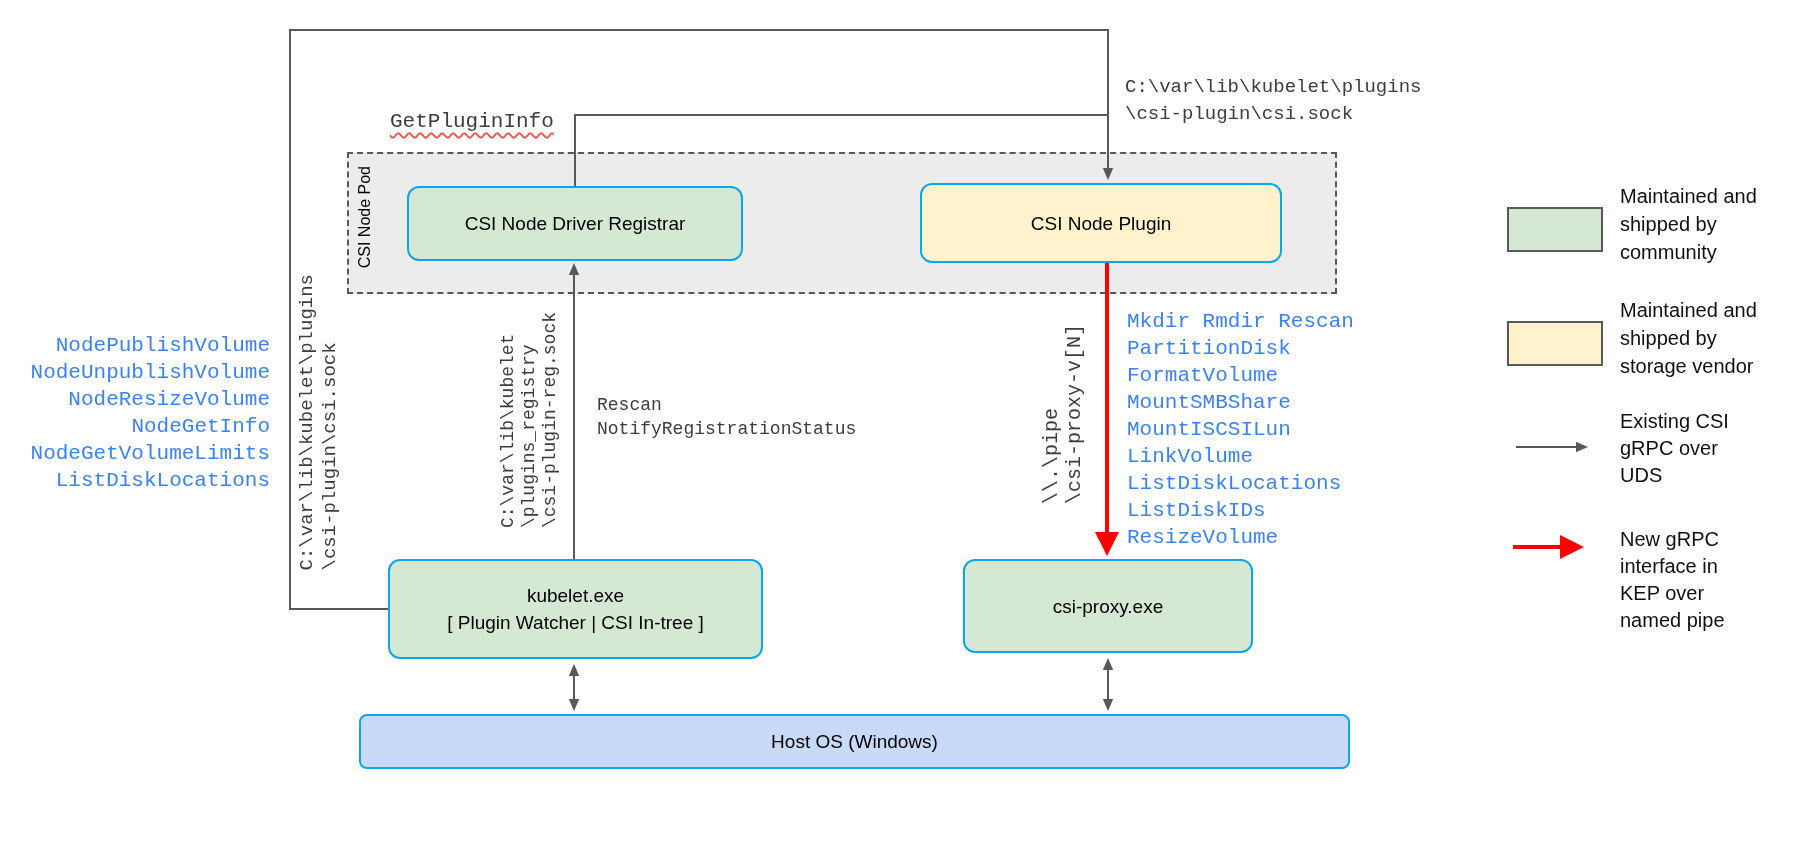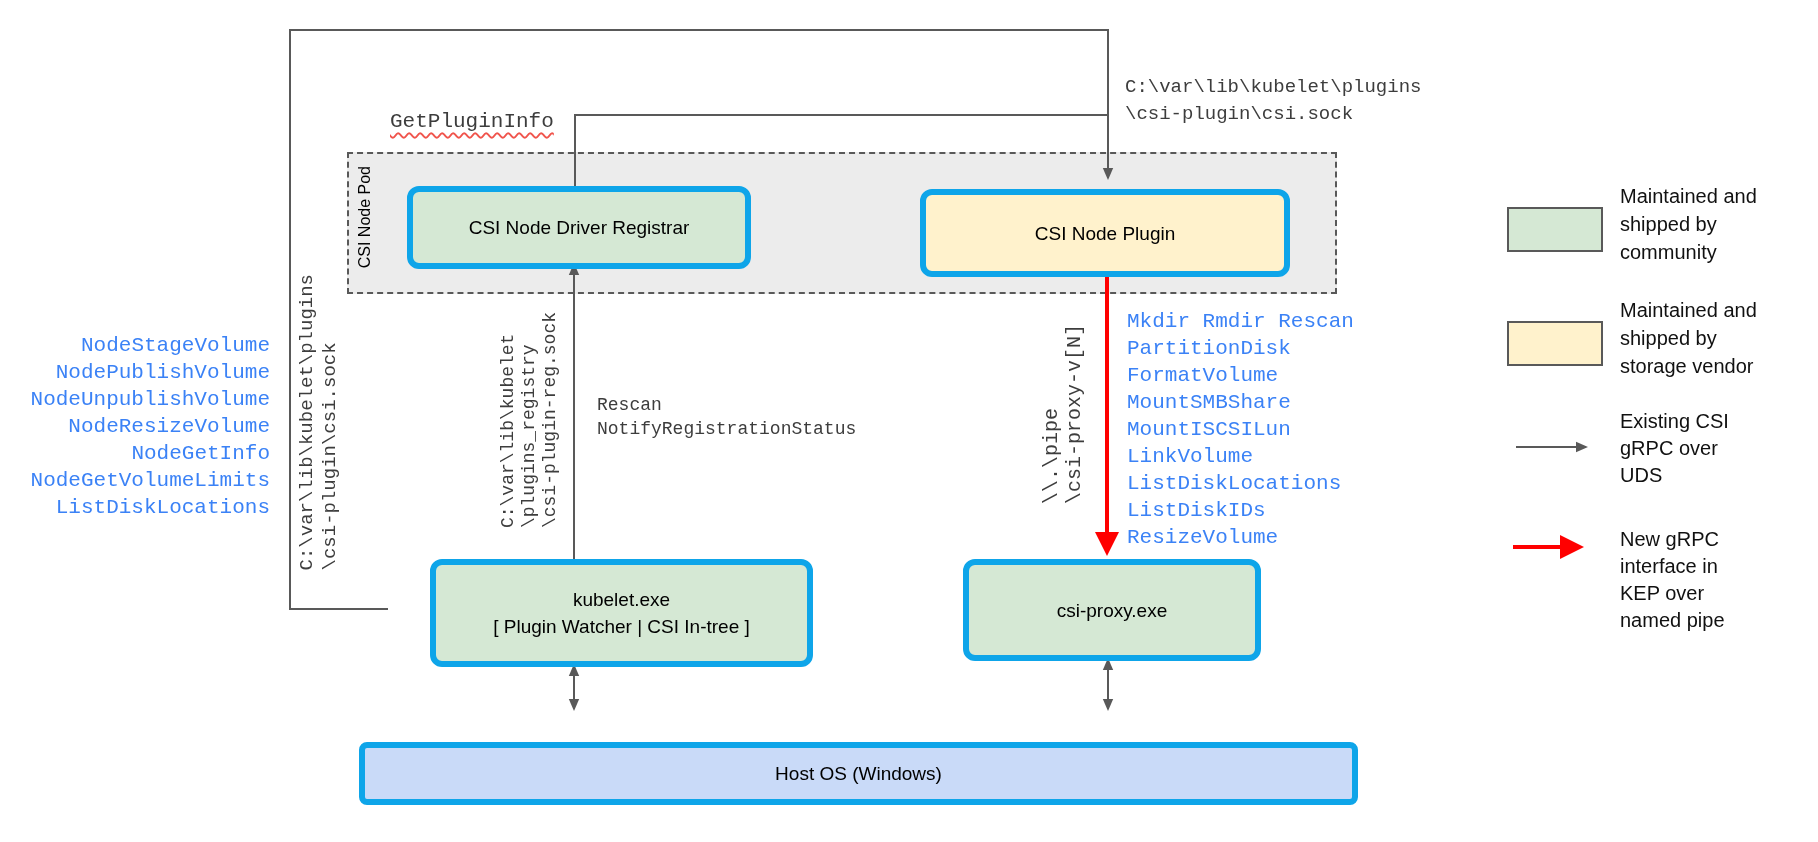--- a/index.html
+++ b/index.html
@@ -10,31 +10,31 @@
   svg.connectors { position:absolute; left:0; top:0; width:1818px; height:842px; }
 
   
   .pod {
     position:absolute; left:347px; top:152px; width:986px; height:138px;
     background:#ececec; border:2px dashed #595959;
   }
 
   
   .box {
-    position:absolute; border:6px solid #0ea5e9; border-radius:12px;
+    position:absolute; border:2px solid #0ea5e9; border-radius:12px;
     display:flex; align-items:center; justify-content:center; text-align:center;
     font-size:19px; color:#000; line-height:27px;
   }
   .green  { background:#d5e8d4; }
-  .yellow { background:#fff2cc;margin-top:6px; }
-  .blue   { background:#c9daf8; border-radius:8px;margin-top:28px; }
+  .yellow { background:#fff2cc; }
+  .blue   { background:#c9daf8; border-radius:8px; }
 
   .registrar { left:407px; top:186px; width:332px; height:71px; }
   .plugin    { left:920px; top:183px; width:358px; height:76px; }
-  .kubelet   { left:388px; top:559px; width:371px; height:96px; flex-direction:column;margin-left:42px; }
+  .kubelet   { left:388px; top:559px; width:371px; height:96px; flex-direction:column; }
   .proxy     { left:963px; top:559px; width:286px; height:90px; }
   .hostos    { left:359px; top:714px; width:987px; height:51px; }
 
   
   .mono {
     position:absolute; font-family:"Liberation Mono", monospace; color:#3d3d3d;
     white-space:pre;
   }
   .gpi {
     left:390px; top:110px; font-size:21px;
@@ -144,21 +144,20 @@
 \plugins_registry
 \csi-plugin-reg.sock</div>
 
   <div class="mono reg-calls">Rescan
 NotifyRegistrationStatus</div>
 
   <div class="vtext vpipe">\\.\pipe
 \csi-proxy-v[N]</div>
 
   <div class="mlist mlist-left">
-    <div>NodeStageVolume</div>
     <div>NodePublishVolume</div>
     <div>NodeUnpublishVolume</div>
     <div>NodeResizeVolume</div>
     <div>NodeGetInfo</div>
     <div>NodeGetVolumeLimits</div>
     <div>ListDiskLocations</div>
   </div>
 
   <div class="mlist mlist-right">
     <div>Mkdir Rmdir Rescan</div>

